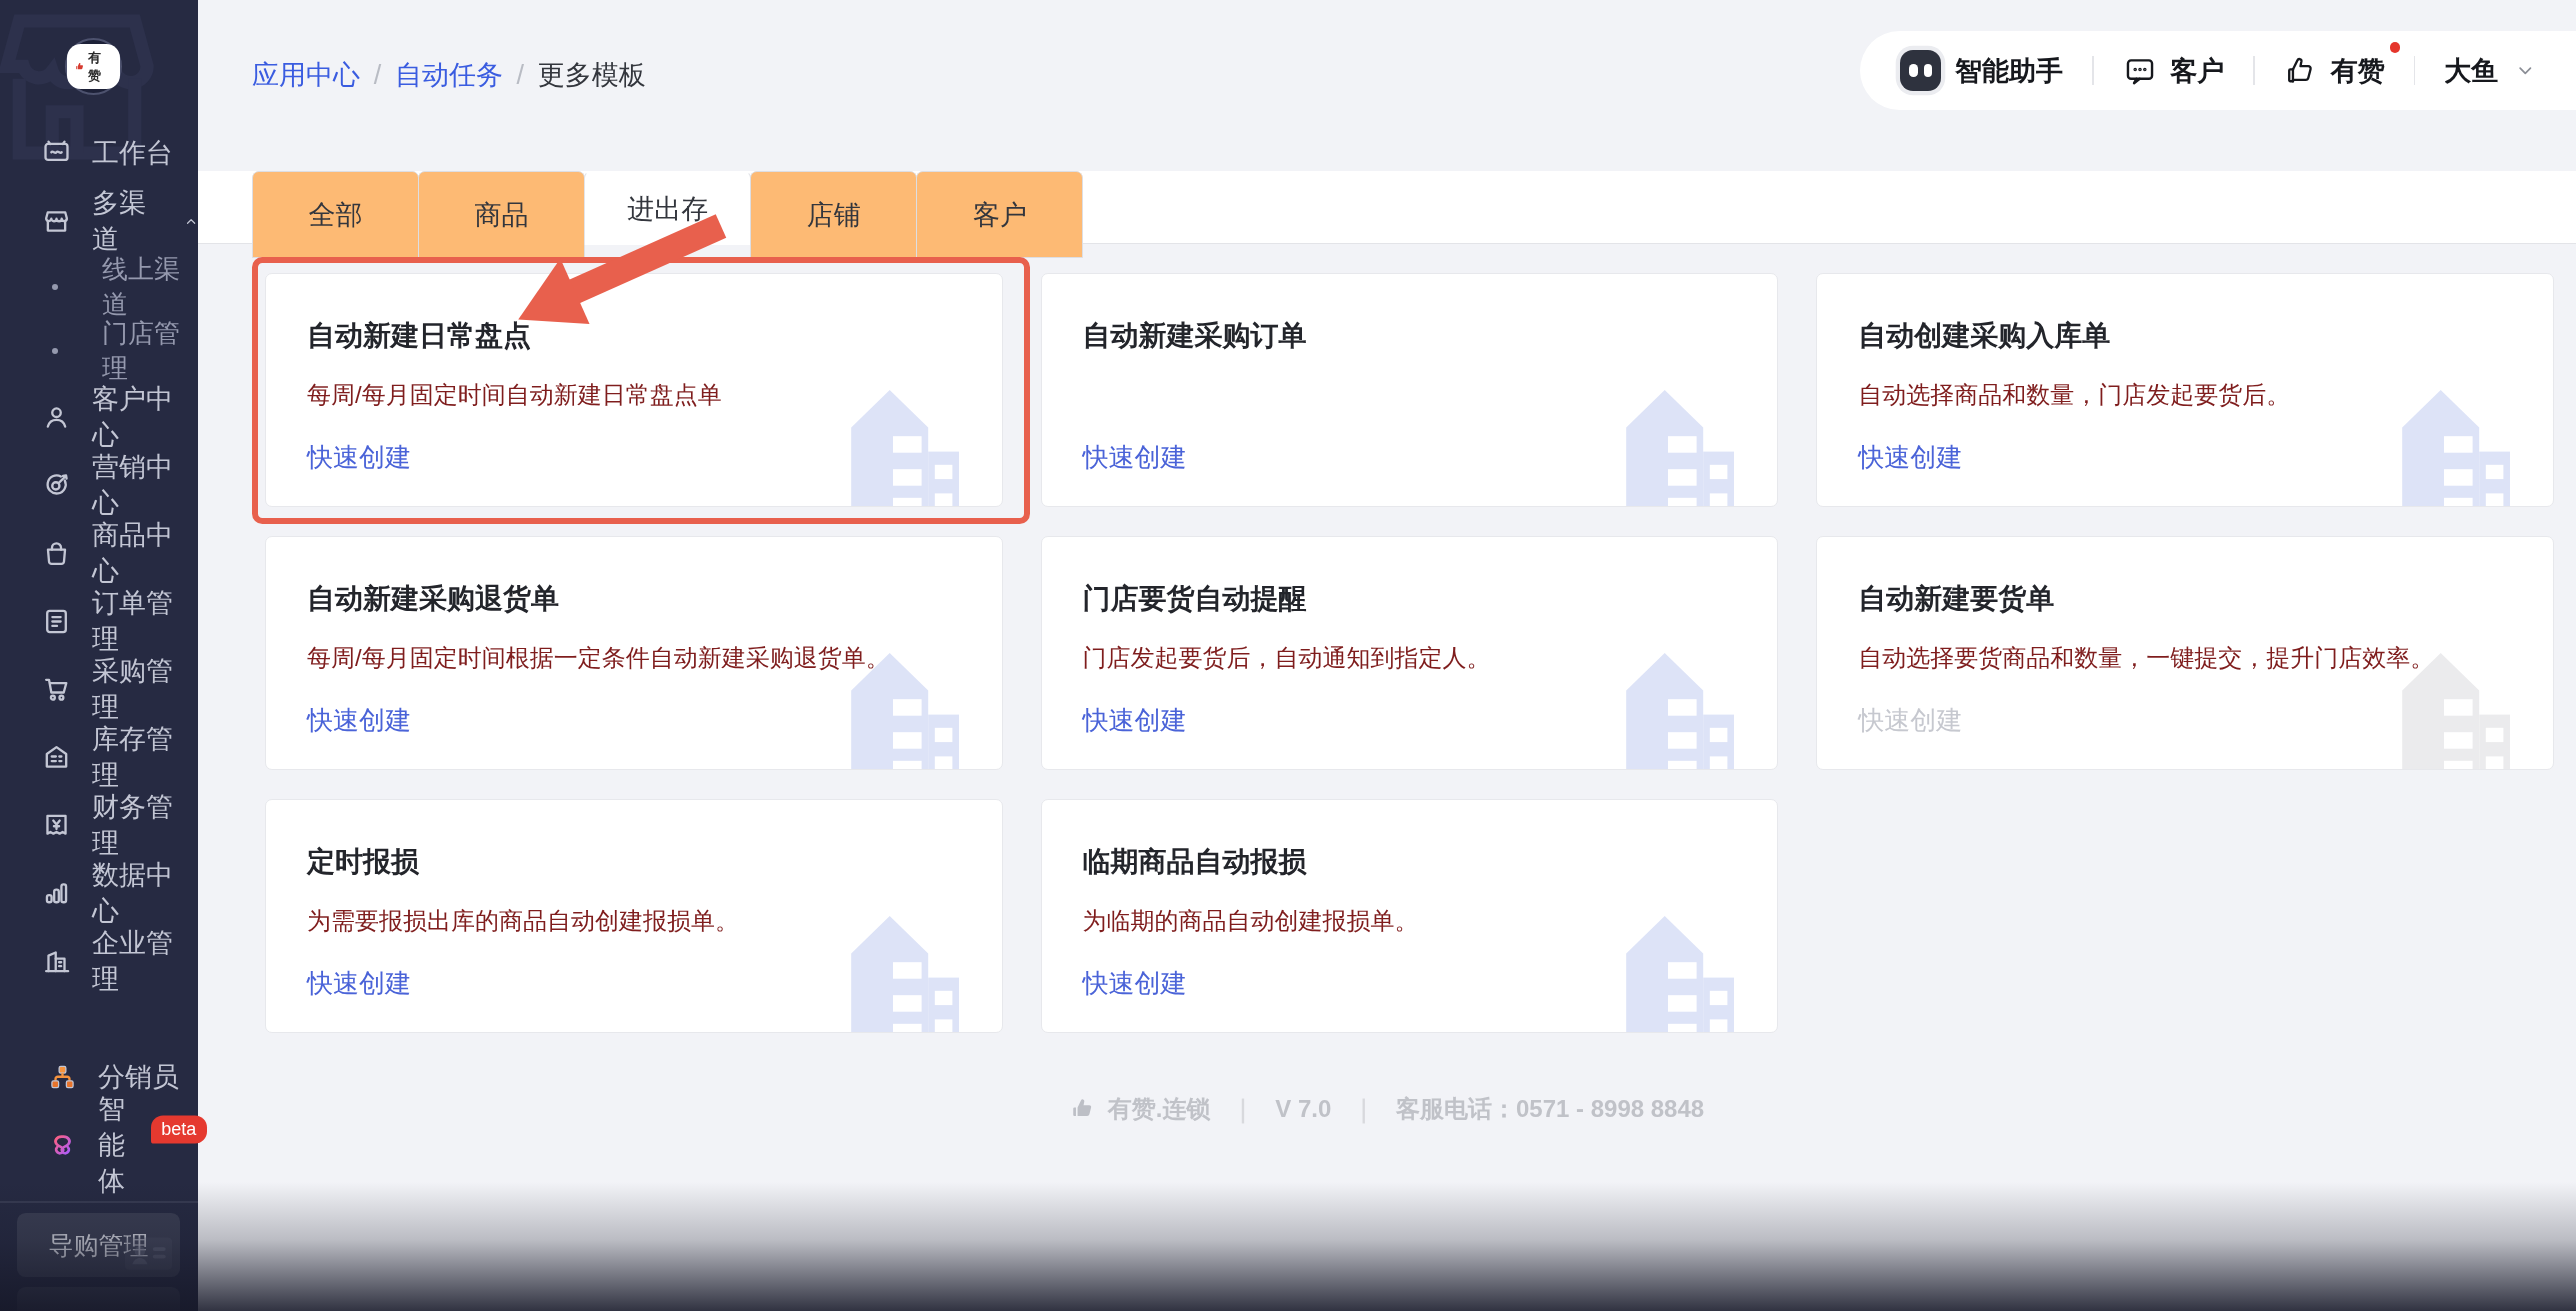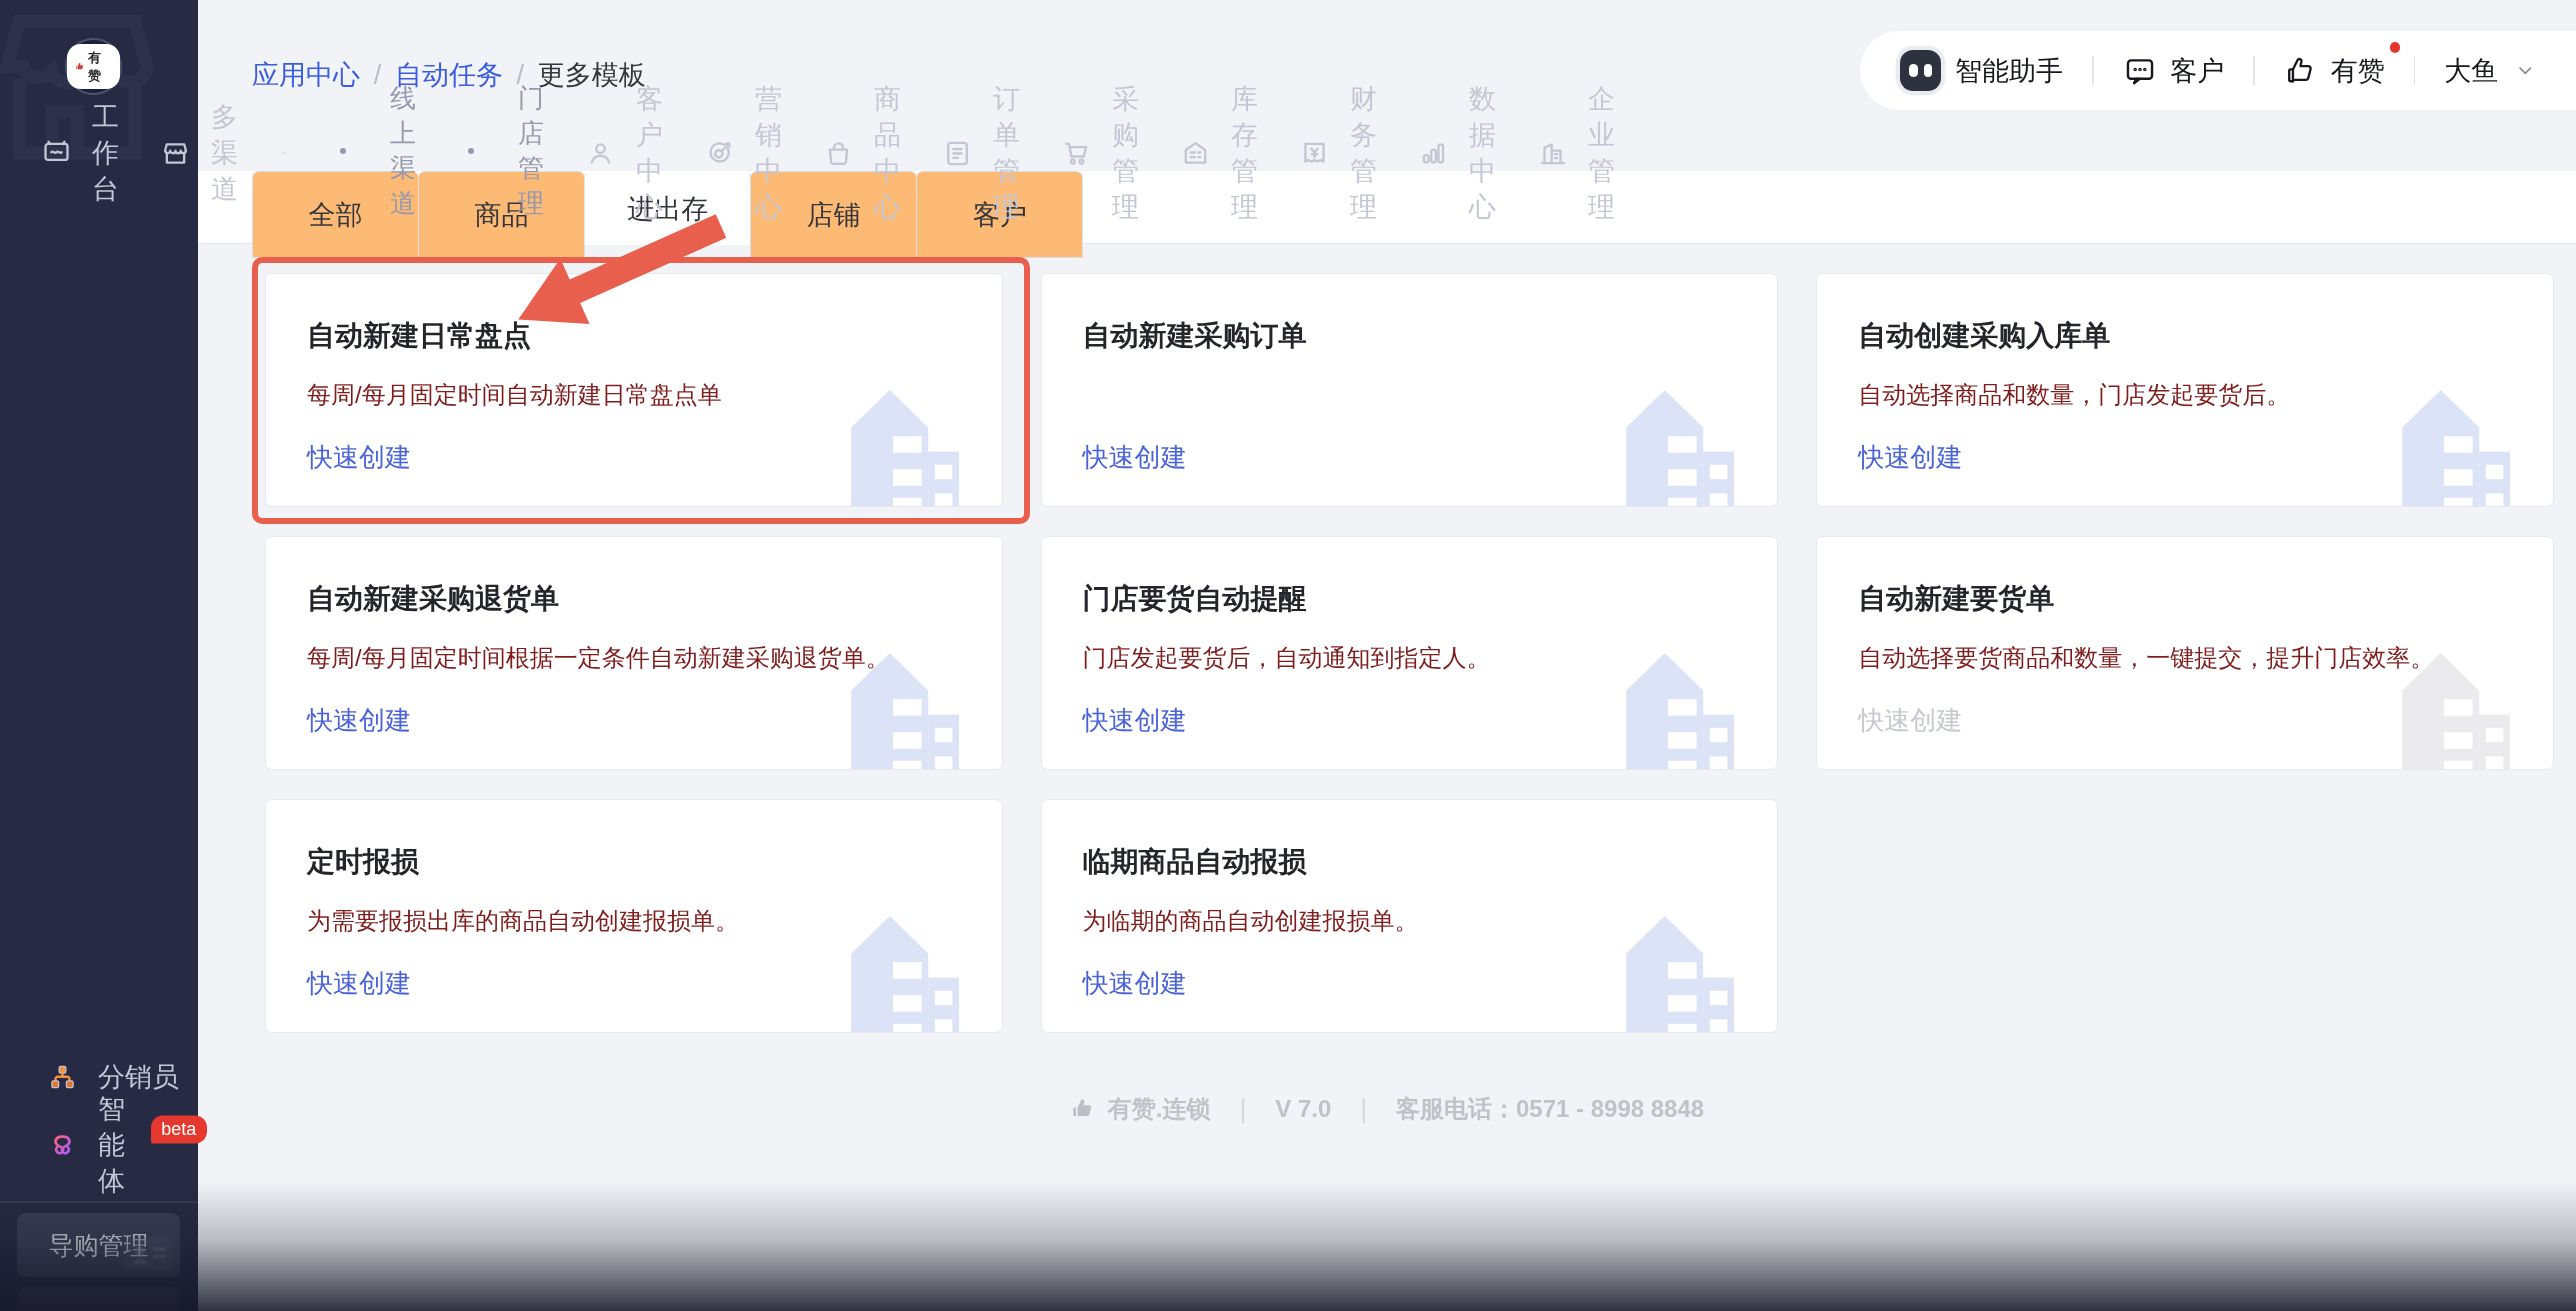--- a/index.html
+++ b/index.html
@@ -8,21 +8,21 @@
     font-family:"Liberation Sans","DejaVu Sans",sans-serif;
     background:#f2f3f7; overflow:hidden; position:relative; color:#333;
   }
   
   .sidebar { position:absolute; left:0; top:0; width:198px; height:1311px; background:#262a42; z-index:3; }
   .sb-watermark { position:absolute; left:-22.3px; top:-12px; opacity:1; }
   .sb-logo { position:absolute; left:65px; top:38px; width:57px; height:57px; border-radius:50%;
     background:#1d2138; border:2.6px solid #4d526e; display:flex; align-items:center; justify-content:center; }
   .sb-logo-pill { background:#fff; border-radius:13.7px; padding:4.3px 7.7px; display:flex; align-items:center; gap:3.4px; }
   .sb-logo-pill span { font-size:13px; font-weight:bold; color:#2b2b2b; letter-spacing:0.9px; }
-  .sb-menu { position:absolute; left:0; top:119px; width:100%; display:flex; flex-direction:row; }
+  .sb-menu { position:absolute; left:0; top:119px; width:100%; display:flex; flex-direction:column; }
   .sb-item { height:68px; display:flex; align-items:center; padding-left:40px; gap:19px;
     color:#c3c6d4; font-size:27px; cursor:pointer; }
   .sb-item .ic { width:33px; height:33px; flex:0 0 33px; display:flex; align-items:center; justify-content:center; }
   .sb-item svg { stroke:#c3c6d4; }
   .sb-sub { height:64px; padding-left:52px; gap:44px; color:#9599ae; font-size:26px; }
   .sb-dot { width:6px; height:6px; border-radius:50%; background:#9599ae; flex:0 0 6px; }
   .sb-caret { margin-left:12px; }
   .sb-extra { position:absolute; left:0; top:1043px; width:100%; display:flex; flex-direction:column;padding-left:6px; }
   .beta-badge { background:#e5392f; color:#fff; font-size:18px; border-radius:12px 12px 12px 2.6px;
     padding:2.6px 10.3px 4.3px; margin-left:6.9px; transform:translateY(-15.5px); display:inline-block; }
@@ -33,21 +33,21 @@
   .sb-panel.p2 { top:1287px; color:#b9bcc9; font-size:27.5px; letter-spacing:2.6px; }
   .sb-panel .ghost { position:absolute; right:5.2px; bottom:3.4px; opacity:.55; }
   
   .breadcrumb { position:absolute; left:252px; top:57px; display:flex; align-items:center; gap:13.7px;
     font-size:27px; z-index:2; }
   .bc-link { color:#3a5ce0; cursor:pointer; }
   .bc-sep { color:#b9bcc4; }
   .bc-current { color:#33363d; }
   
   .header-pill { position:absolute; right:0; top:31px; height:79px; background:#fff;
-    border-radius:40px 0 0 40px; display:flex; align-items:center; padding:0 40px 0 40px; z-index:4; }
+    border-radius:40px 0 0 40px; display:flex; align-items:center; padding:0 40px 0 40px; z-index:4;font-weight:bold; }
   .hp-item { display:flex; align-items:center; gap:13.7px; font-size:27px; color:#16181d; cursor:pointer; }
   .hp-div { width:1.7px; height:29px; background:#e4e5e9; margin:0 29px; }
   .robot { width:41px; height:41px; border-radius:13px; background:#2e323e; display:flex; align-items:center;
     justify-content:center; gap:6px; box-shadow:0 0 0 4.3px #ebecf0; }
   .robot i { width:8.6px; height:13px; background:#fff; border-radius:4.3px; }
   .reddot-wrap { position:relative; }
   .reddot { position:absolute; top:-10.3px; right:-15.5px; width:10.3px; height:10.3px; border-radius:50%; background:#e5352b; }
   .hp-caret { margin-left:3.4px; }
   
   .tabstrip { position:absolute; left:198px; right:0; top:171px; height:73px; background:#fff;

